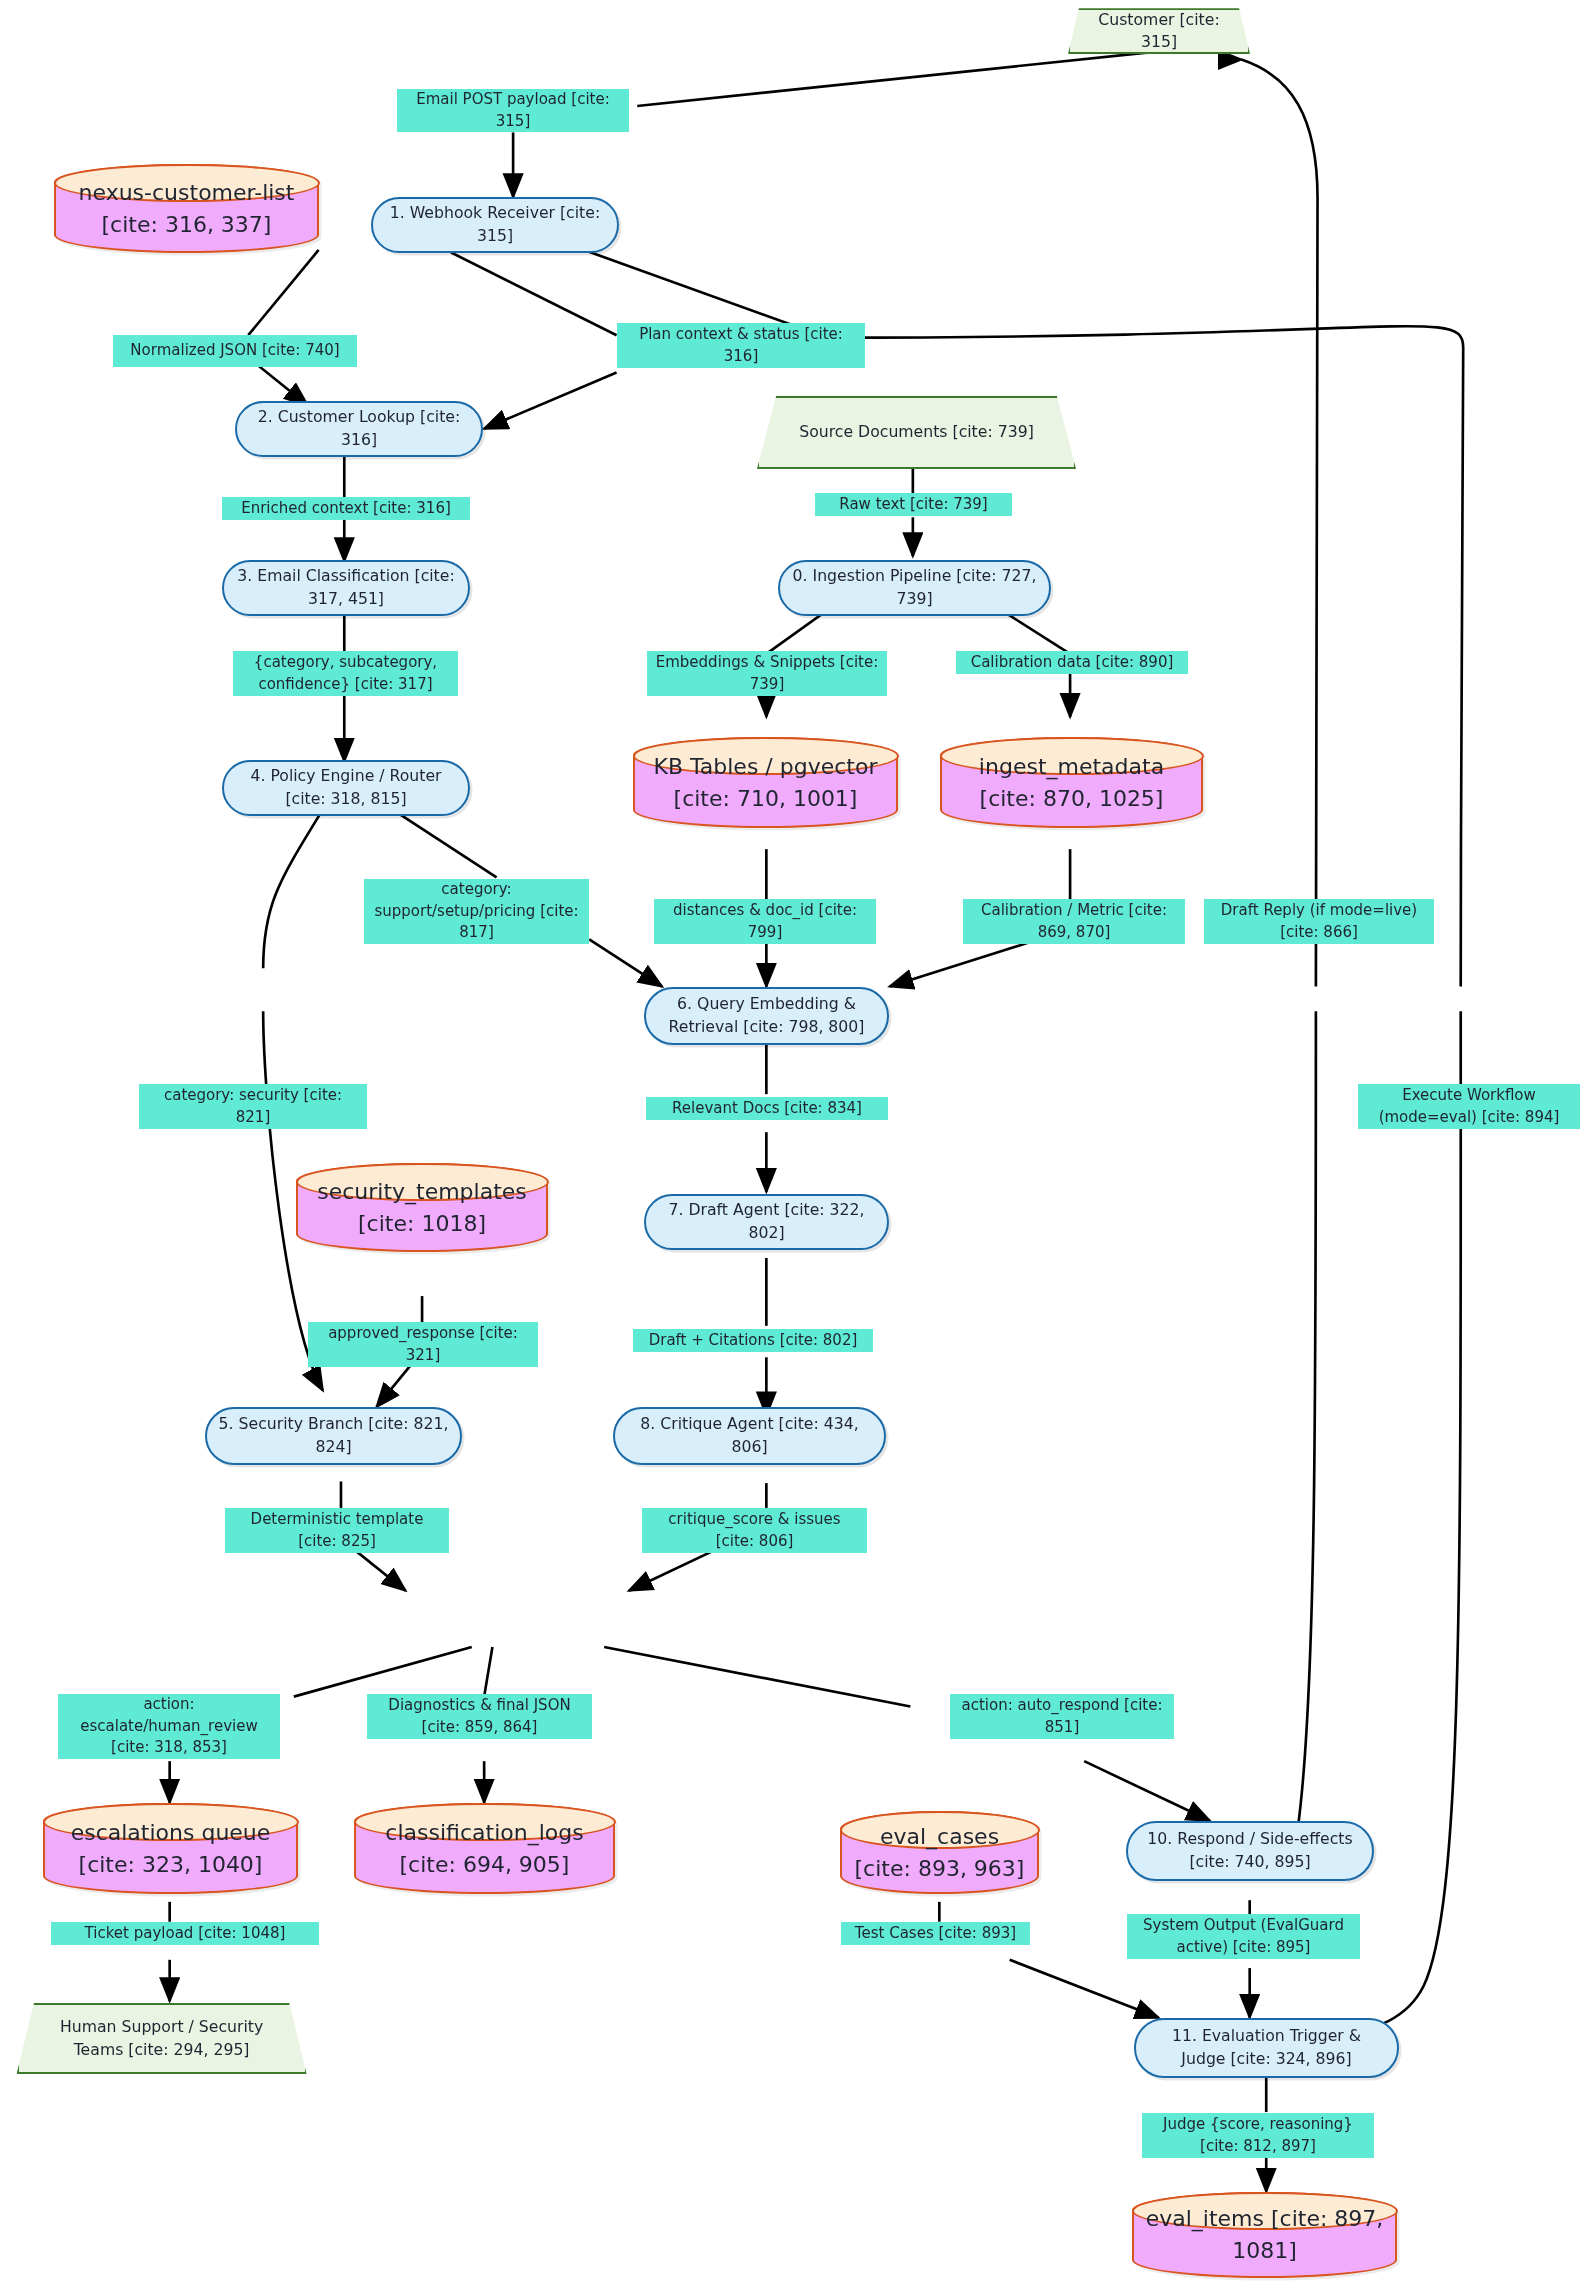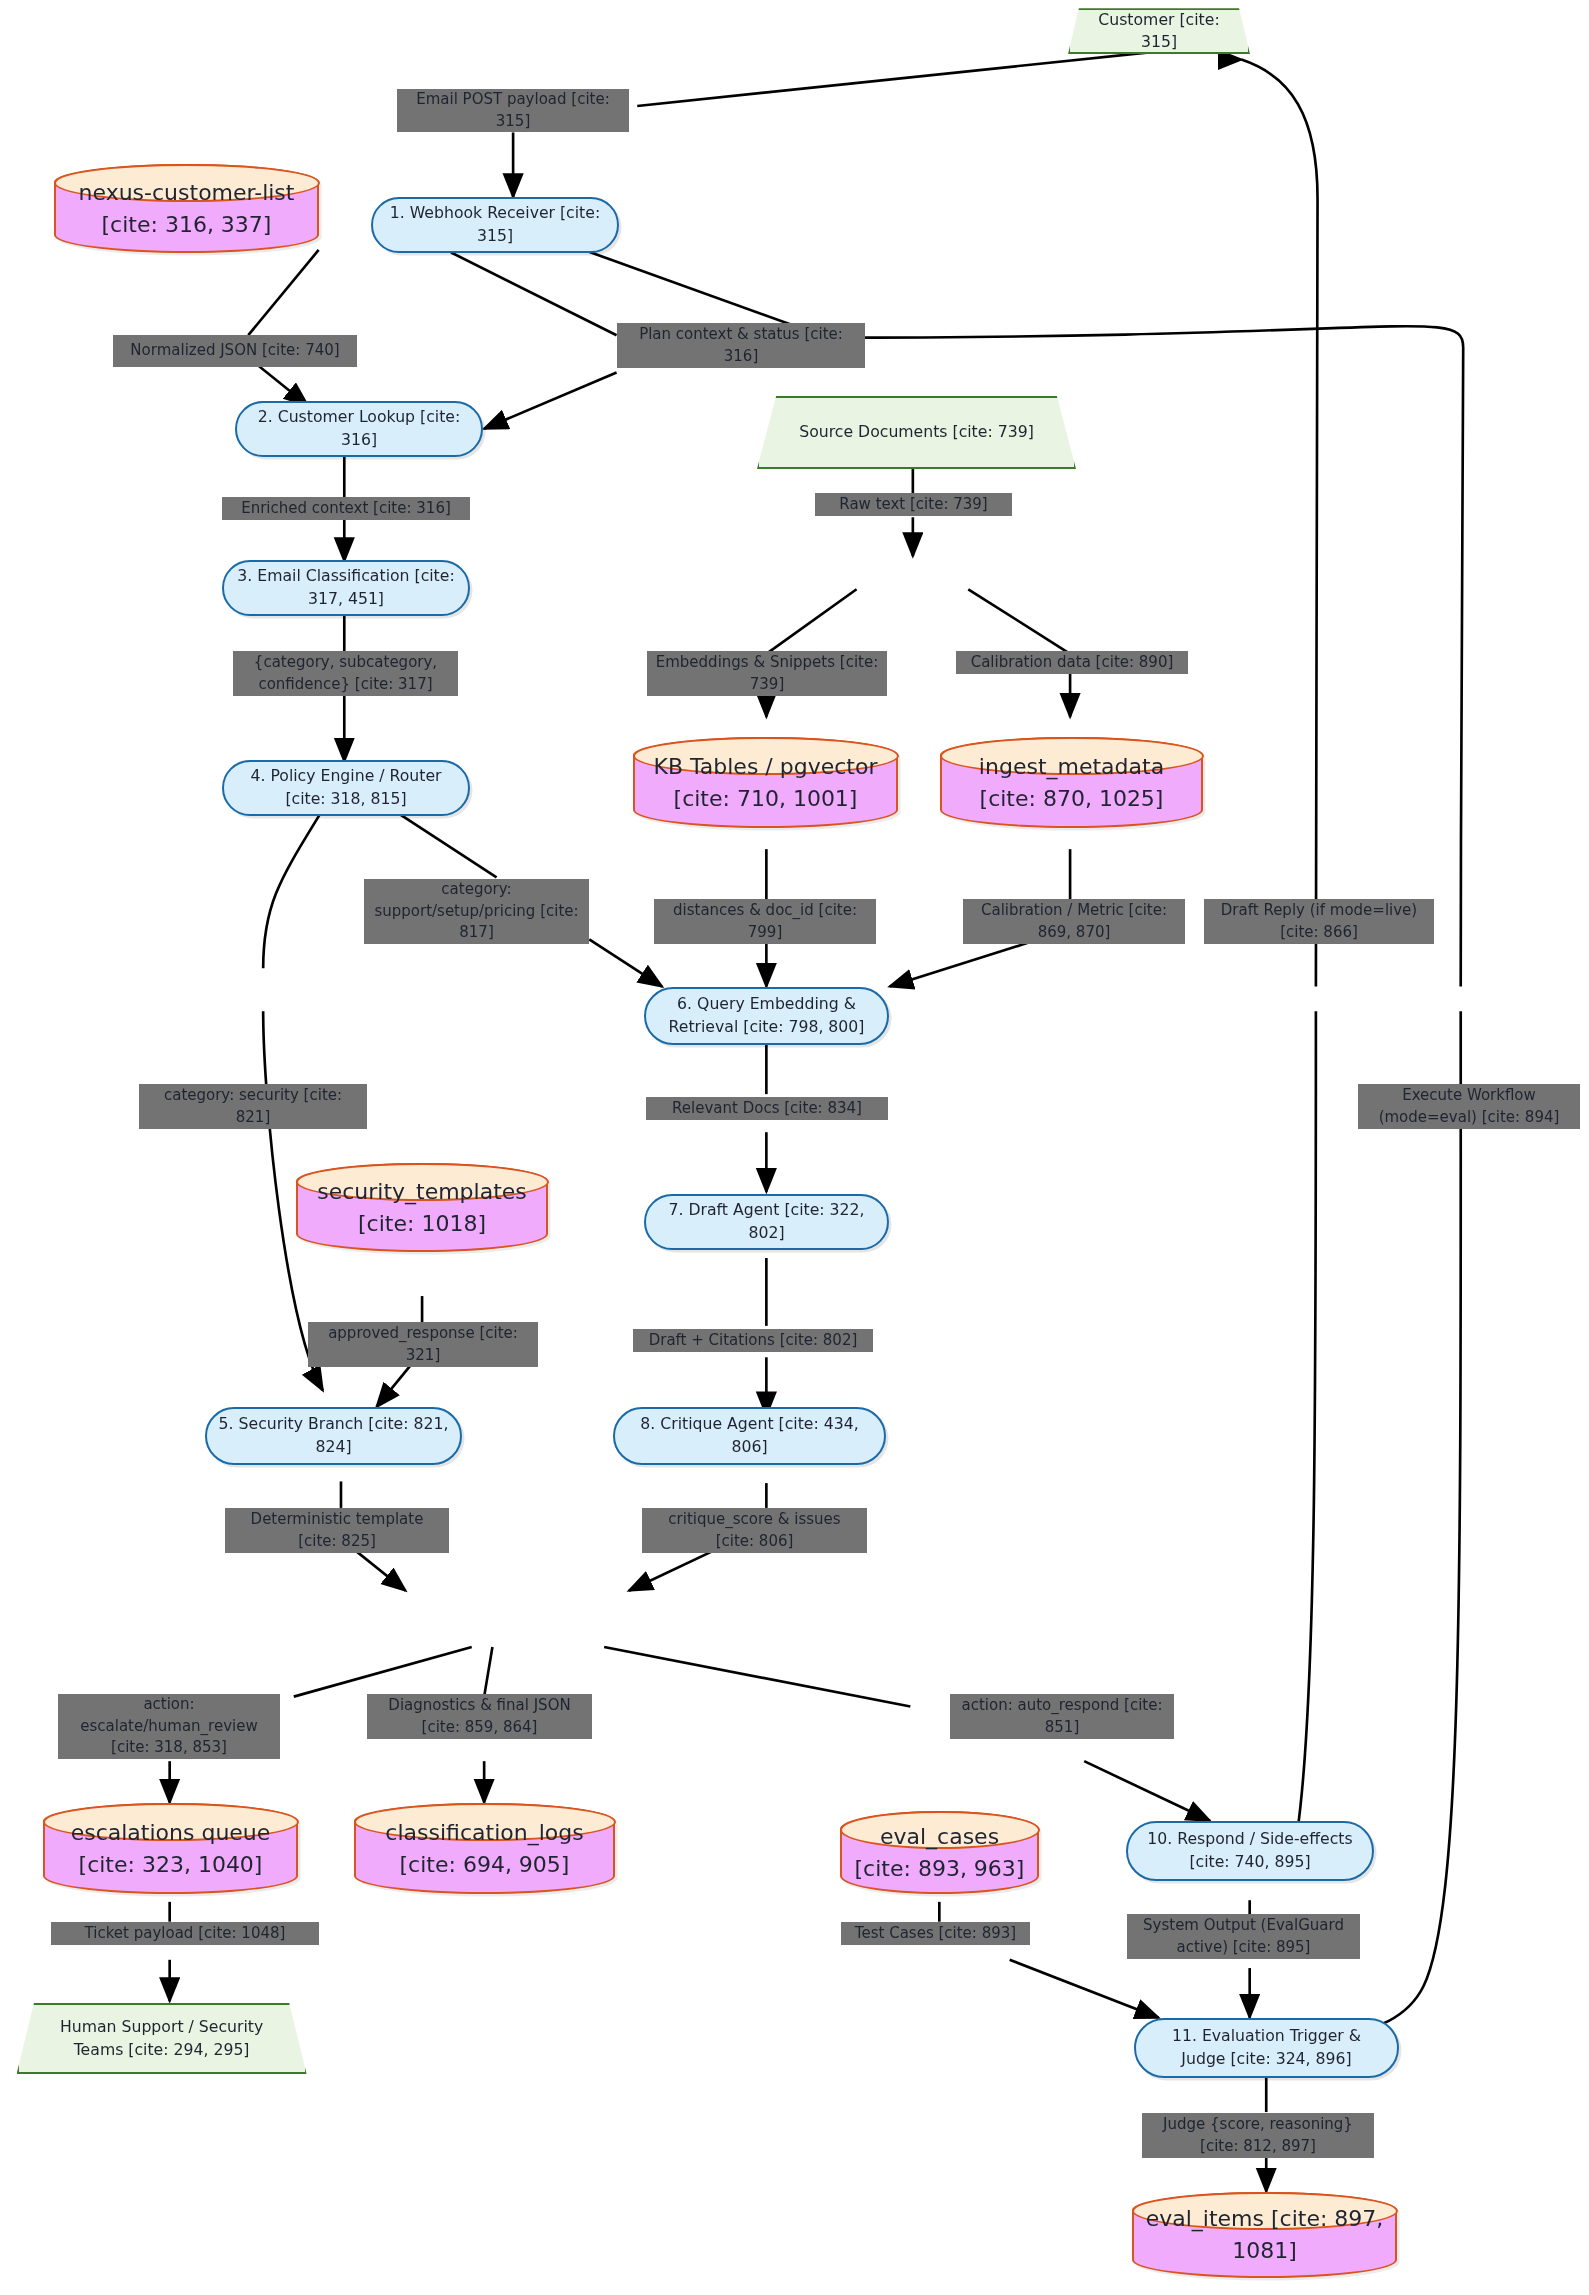--- a/index.html
+++ b/index.html
@@ -22,21 +22,21 @@
 
   
   .trap{background:transparent;border:none;font-size:15.7px;}
   .trap .shape{position:absolute;left:0;top:0;width:100%;height:100%;
       background:#eaf4e2;border:2.5px solid #3b7a28;box-sizing:border-box;
       clip-path:polygon(6% 0%, 94% 0%, 100% 100%, 0% 100%);
       filter:drop-shadow(2.5px 2.5px 0 rgba(0,0,0,.08));}
   .trap .lbl{position:relative;z-index:2;padding:0 28px;}
 
   
-  .elabel{position:absolute;background:#737373;color:#1f2430;font-size:15px;
+  .elabel{position:absolute;background:#5eead4;color:#1f2430;font-size:15px;
       line-height:1.45;display:flex;align-items:center;justify-content:center;
       text-align:center;box-sizing:border-box;padding:3.3px 6.6px;}
 </style>
 </head>
 <body>
 
 <div id="canvas">
 
   <svg class="edges" viewBox="0 0 1920 2773">
     <defs>
@@ -155,20 +155,23 @@
 
   <div class="node trap" style="left:757px;top:396px;width:319px;height:73px;">
     <div class="shape"></div>
     <div class="lbl">Source Documents [cite: 739]</div>
   </div>
 
   <div class="node proc" style="left:222px;top:560px;width:248px;height:56px;">
     <div class="lbl">3. Email Classification [cite: 317, 451]</div>
   </div>
 
+  <div class="node proc" style="left:778px;top:560px;width:273px;height:56px;">
+    <div class="lbl">0. Ingestion Pipeline [cite: 727, 739]</div>
+  </div>
 
   <div class="node db" style="left:633px;top:737px;width:265px;height:91px;">
     <div class="lbl">KB Tables / pgvector [cite: 710, 1001]</div>
   </div>
 
   <div class="node db" style="left:940px;top:737px;width:263px;height:91px;">
     <div class="lbl">ingest_metadata [cite: 870, 1025]</div>
   </div>
 
   <div class="node proc" style="left:222px;top:760px;width:248px;height:56px;">

